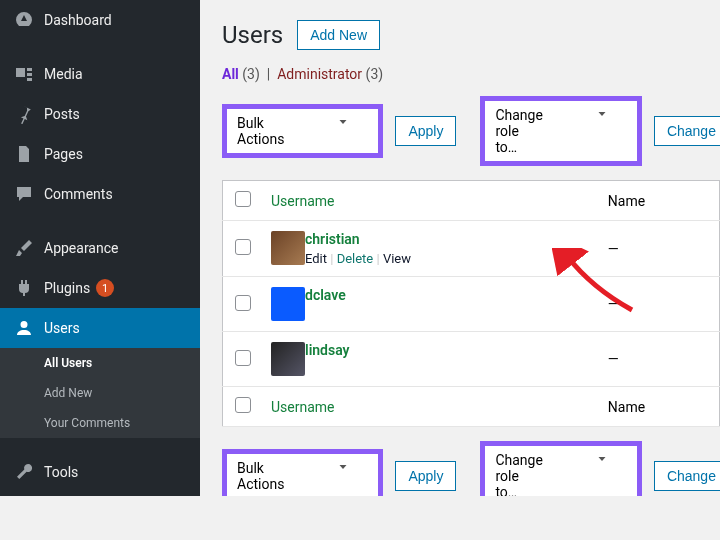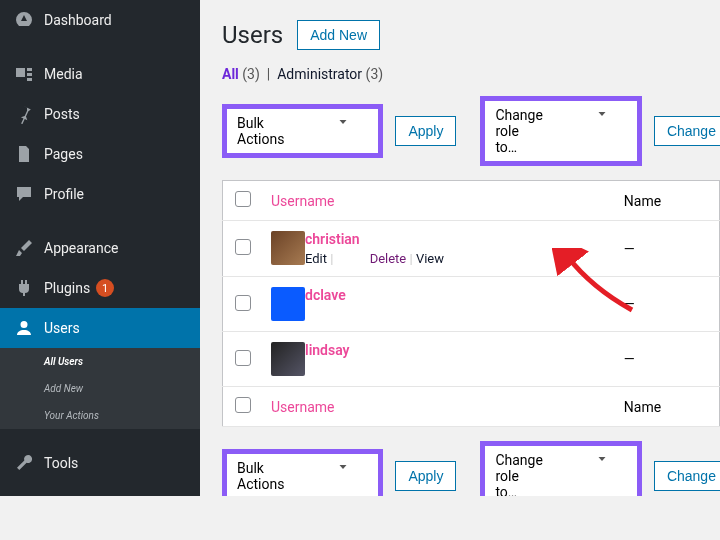--- a/index.html
+++ b/index.html
@@ -6,46 +6,46 @@
 body { font-family: -apple-system, BlinkMacSystemFont, "Segoe UI", Roboto, sans-serif; font-size: 14px; background: #f1f1f1; width: 720px; height: 540px; overflow: hidden; }
 .app { display: flex; height: 496px; }
 .sidebar { width: 200px; background: #23282d; color: #eee; flex-shrink: 0; }
 .menu-item { display: flex; align-items: center; padding: 10px 14px; color: #eee; cursor: pointer; font-size: 14px; }
 .menu-item .icon { width: 20px; height: 20px; margin-right: 10px; display: inline-flex; align-items: center; justify-content: center; color: #9ca2a7; }
 .menu-item.active { background: #0073aa; color: #fff; position: relative; }
 .menu-item.active .icon { color: #fff; }
 .menu-item.active::after { content: ""; position: absolute; right: -10px; top: 50%; margin-top: -10px; border: 10px solid transparent; border-right-color: #f1f1f1; }
 .menu-badge { background: #d54e21; color: #fff; border-radius: 50%; width: 18px; height: 18px; font-size: 11px; display: inline-flex; align-items: center; justify-content: center; margin-left: 6px; }
 .submenu { background: #32373c; }
-.submenu .sub-item { padding: 8px 14px 8px 44px; color: #b4b9be; font-size: 10px; cursor: pointer; font-style: italic; }
+.submenu .sub-item { padding: 8px 14px 8px 44px; color: #b4b9be; font-size: 12px; cursor: pointer; }
 .submenu .sub-item.current { color: #fff; font-weight: 600; }
 .sep { height: 14px; }
 .main { flex: 1; padding: 20px 0 20px 22px; overflow: hidden; }
 .titlebar { display: flex; align-items: center; gap: 14px; margin-bottom: 16px; }
 h1 { font-size: 24px; font-weight: 400; color: #23282d; }
 .btn { background: #fff; border: 1px solid #0073aa; color: #0073aa; padding: 6px 12px; cursor: pointer; font-size: 14px; }
 .filters { margin-bottom: 14px; color: #555; }
-.filters a { color: #0f172a; text-decoration: none; }
+.filters a { color: #7f1d1d; text-decoration: none; }
 .filters .count { color: #555; }
 .filters strong { color: #6d28d9; }
 .toolbar { display: flex; gap: 12px; margin-bottom: 14px; align-items: center; }
 .select { background: #fff; border: 5px solid #8b5cf6; padding: 6px 28px 6px 10px; position: relative; cursor: pointer; font-size: 14px; display: inline-flex; align-items: flex-start; gap: 42px; }
 .select .chev { margin-left: 10px; }
 table { width: 100%; border-collapse: collapse; background: #fff; border: 1px solid #c3c4c7; }
 th, td { text-align: left; padding: 10px 10px; border-bottom: 1px solid #e5e5e5; vertical-align: middle; }
 th { font-weight: 400; }
-th a, .ulink { color: #ec4899; text-decoration: none; }
+th a, .ulink { color: #15803d; text-decoration: none; }
 th:first-child, td:first-child { width: 34px; padding-left: 12px; }
 .ck { width: 16px; height: 16px; border: 1px solid #8c8f94; border-radius: 3px; display: inline-block; background: #fff; }
 .ucell { display: flex; align-items: flex-start; }
 .avatar { width: 34px; height: 34px; border-radius: 2px; flex-shrink: 0; }
 .uname { font-weight: 600; }
 .row-actions { font-size: 13px; margin-top: 4px; color: #ccc; }
 .row-actions a { color: #0f172a; text-decoration: none; }
-.row-actions .del { color: #701a75; margin-left: 33px; }
+.row-actions .del { color: #0f766e; }
 .arrow { position: absolute; width: 90px; height: 70px; pointer-events: none; }
 svg.icon-svg { width: 20px; height: 20px; fill: currentColor; }
 .chev svg { width: 14px; height: 14px; fill: #555; }
 </style>
 </head>
 <body>
 
 <div class="app">
   <div class="sidebar">
     <div class="menu-item">
@@ -80,21 +80,21 @@
           </svg>
         </span>
         <span>Pages</span>
       </div>
     <div class="menu-item">
         <span class="icon">
           <svg class="icon-svg" viewBox="0 0 20 20">
             <path d="M3 3h14v10H9l-4 4v-4H3z"></path>
           </svg>
         </span>
-        <span>Profile</span>
+        <span>Comments</span>
       </div>
     <div class="sep"></div>
     <div class="menu-item">
         <span class="icon">
           <svg class="icon-svg" viewBox="0 0 20 20">
             <path d="M15 2l3 3-8 8-3-3zM5 12l3 3-2 3-4 0z"></path>
           </svg>
         </span>
         <span>Appearance</span>
       </div>
@@ -111,21 +111,21 @@
         <span class="icon">
           <svg class="icon-svg" viewBox="0 0 20 20">
             <path d="M10 3a3.5 3.5 0 110 7 3.5 3.5 0 010-7zm-7 14c0-3 3-5 7-5s7 2 7 5z"></path>
           </svg>
         </span>
         <span>Users</span>
       </div>
     <div class="submenu">
       <div class="sub-item current">All Users</div>
       <div class="sub-item">Add New</div>
-      <div class="sub-item">Your Actions</div>
+      <div class="sub-item">Your Comments</div>
     </div>
     <div class="sep"></div>
     <div class="menu-item">
         <span class="icon">
           <svg class="icon-svg" viewBox="0 0 20 20">
             <path d="M14 2a4 4 0 00-3.7 5.4L3 14.7 5.3 17l7.3-7.3A4 4 0 1014 2z"></path>
           </svg>
         </span>
         <span>Tools</span>
       </div>

